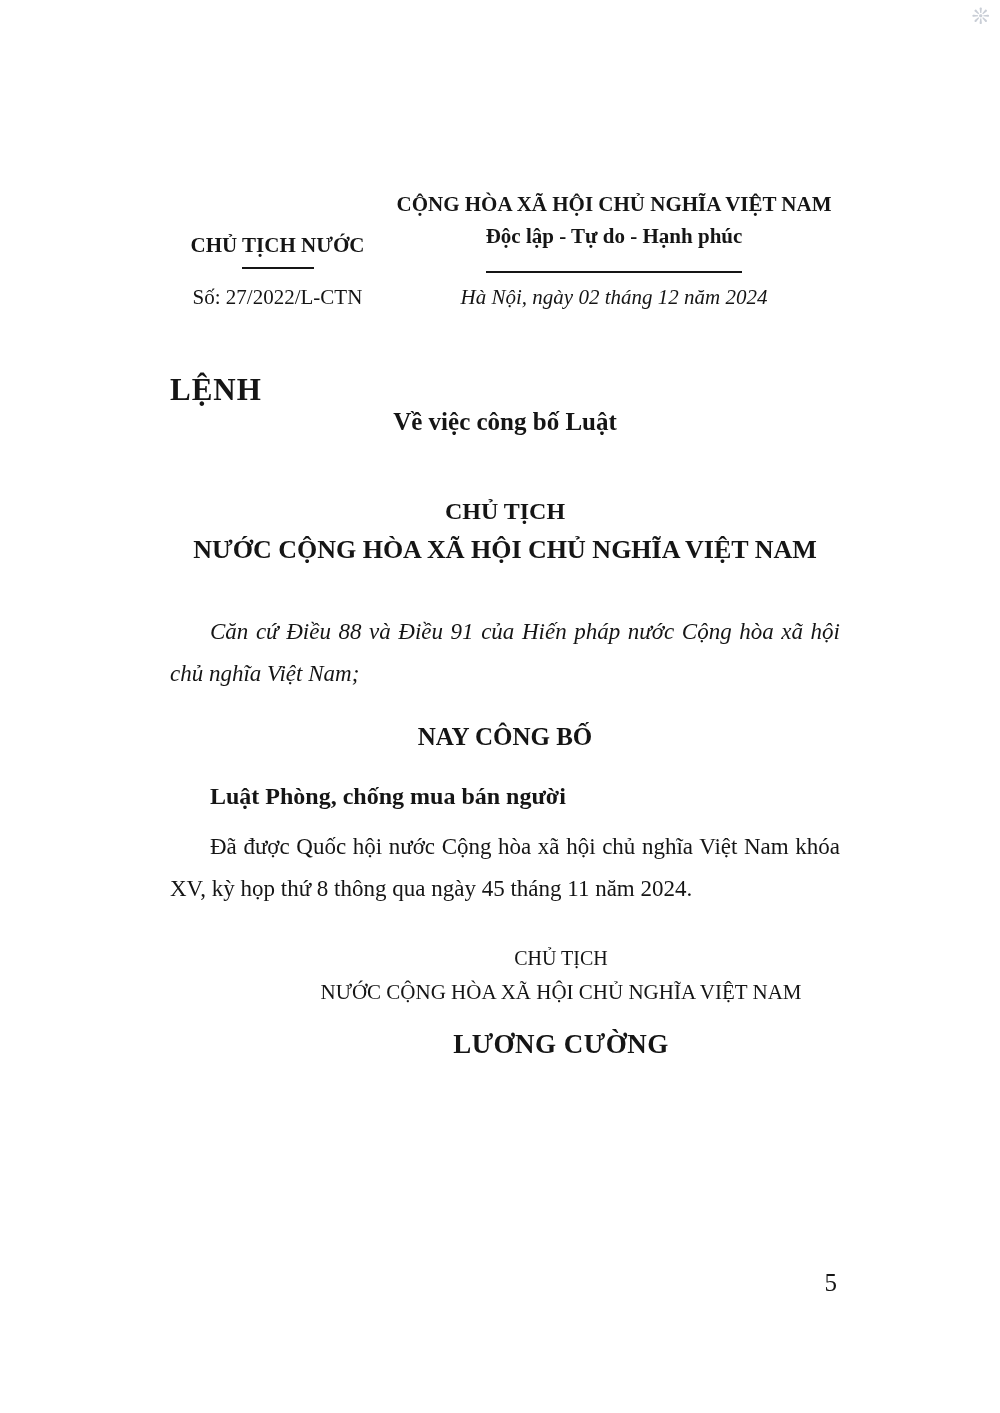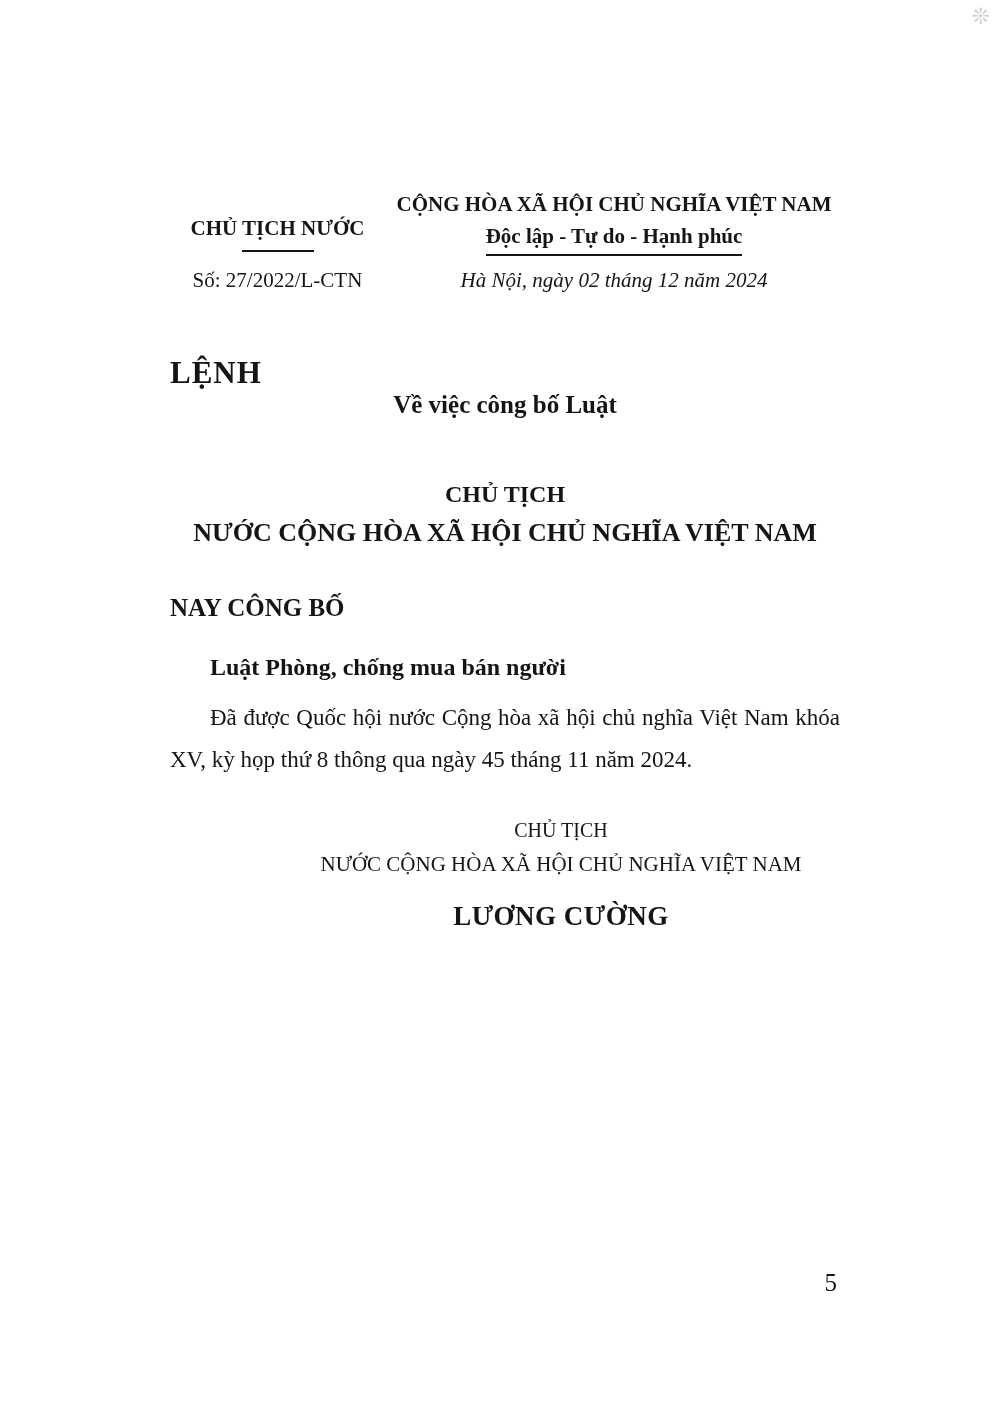--- a/index.html
+++ b/index.html
@@ -33,21 +33,21 @@
     margin: 9px auto 16px auto;
   }
   .document-number { font-size: 21px; white-space: nowrap; }
   .header-right { width: 452px; text-align: center; flex: 0 0 auto; }
   .national-header { font-size: 21px; font-weight: bold; white-space: nowrap; }
   .national-motto {
     display: inline-block;
     font-size: 21px;
     font-weight: bold;
     margin-top: 7px;
-    padding-bottom: 5px;
+    padding-bottom: 22px;
     border-bottom: 2px solid #151515;
     white-space: nowrap;
   }
   .place-date { font-size: 21px; font-style: italic; margin-top: 12px; white-space: nowrap; }
   .order-title {
     text-align: left;
     font-size: 31px;
     font-weight: bold;
     letter-spacing: 1px;
     margin-top: 62px;
@@ -62,23 +62,24 @@
   .issuer-line2 { font-size: 26px; font-weight: bold; margin-top: 10px; white-space: nowrap; }
   .preamble { margin-top: 46px; }
   .preamble-para {
     font-size: 23px;
     font-style: italic;
     line-height: 1.82;
     text-align: justify;
     text-indent: 40px;
   }
   .announcement {
+    text-align: center;
     font-size: 25px;
     font-weight: bold;
-    margin-top: 18px;
+    margin-top: 28px;
   }
   .law-title {
     font-size: 24px;
     font-weight: bold;
     margin-top: 32px;
     text-indent: 40px;
   }
   .body-para {
     font-size: 23px;
     line-height: 1.82;
@@ -125,20 +126,21 @@
 
   <div class="order-title">LỆNH</div>
   <div class="order-subtitle">Về việc công bố Luật</div>
 
   <div class="issuer-heading">
     <div class="issuer-line1">CHỦ TỊCH</div>
     <div class="issuer-line2">NƯỚC CỘNG HÒA XÃ HỘI CHỦ NGHĨA VIỆT NAM</div>
   </div>
 
   <div class="preamble">
+    <p class="preamble-para">Căn cứ Điều 88 và Điều 91 của Hiến pháp nước Cộng hòa xã hội chủ nghĩa Việt Nam;</p>
   </div>
 
   <div class="announcement">NAY CÔNG BỐ</div>
 
   <div class="law-title">Luật Phòng, chống mua bán người</div>
 
   <p class="body-para">Đã được Quốc hội nước Cộng hòa xã hội chủ nghĩa Việt Nam khóa XV, kỳ họp thứ 8 thông qua ngày 45 tháng 11 năm 2024.</p>
 
   <div class="signature">
     <div class="sig-line1">CHỦ TỊCH</div>

